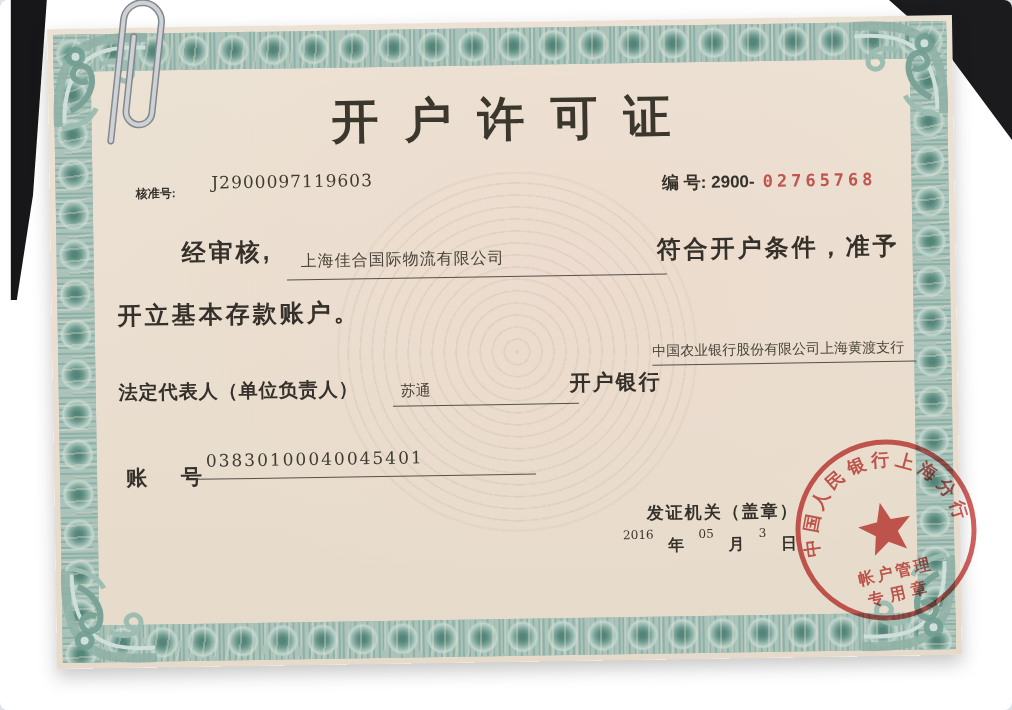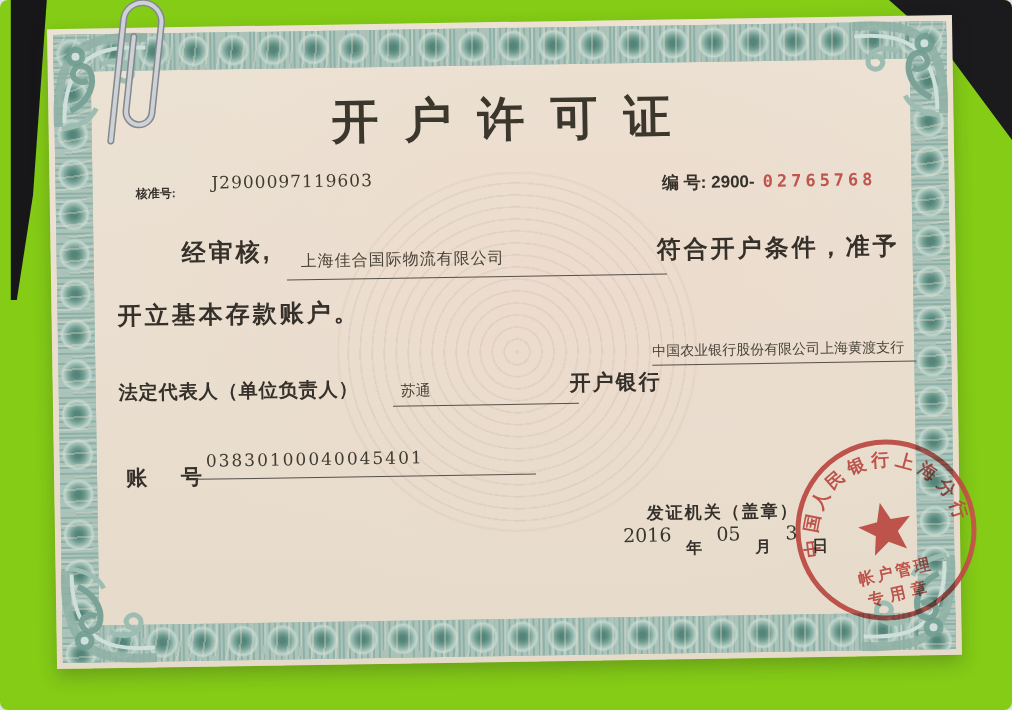--- a/index.html
+++ b/index.html
@@ -1,18 +1,18 @@
 <!DOCTYPE html>
 <html><head>
 <meta charset="utf-8">
 <style>
   html,body{margin:0;padding:0;background:#dfe2e6;}
   .photo{
     position:relative; width:1012px; height:710px; overflow:hidden;
-    background:#84cc16; border-radius:8px;
+    background:#ffffff; border-radius:8px;
     font-family:"Liberation Sans","DejaVu Sans",sans-serif;
   }
   
   .dark-left{
     position:absolute; left:0; top:0; width:60px; height:300px;
     background:#17171a;
     clip-path:polygon(18% 0, 78% 0, 55% 65%, 28% 100%, 18% 100%);
   }
   .dark-topright{
     position:absolute; right:0; top:0; width:150px; height:140px;
@@ -101,21 +101,21 @@
     color:#4a443a; white-space:normal;
     border-bottom:1.5px solid #55504a; padding-bottom:4px;
   }
   .acc-l{left:72px; top:436px; font-size:21px; font-weight:bold; letter-spacing:14px;}
   .acc-v{
     left:142px; top:424px; width:330px; font-size:17px; letter-spacing:2px; color:#403b31;
     border-bottom:1.5px solid #55504a; padding-bottom:8px; padding-left:10px;
   }
   .issuer{left:592px; top:482px; font-size:17px; font-weight:bold; letter-spacing:2px;}
   .date{left:568px; top:504px; font-size:16px;}
-  .date .num{font-family:"DejaVu Serif","Liberation Serif",serif; font-size:19px; color:#3b362d;}
+  .date .num{font-family:"DejaVu Serif","Liberation Serif",serif; font-size:12px; color:#3b362d;}
   .date .unit{font-weight:bold; position:relative; top:12px; margin:0 10px;}
   
   .stamp{position:absolute; left:733px; top:416px; width:196px; height:196px;
     transform:rotate(-12deg); opacity:.9; mix-blend-mode:multiply;}
   
   .clip{position:absolute; left:88px; top:-6px; width:110px; height:160px; transform:rotate(6deg);}
 </style>
 </head>
 <body>
 

